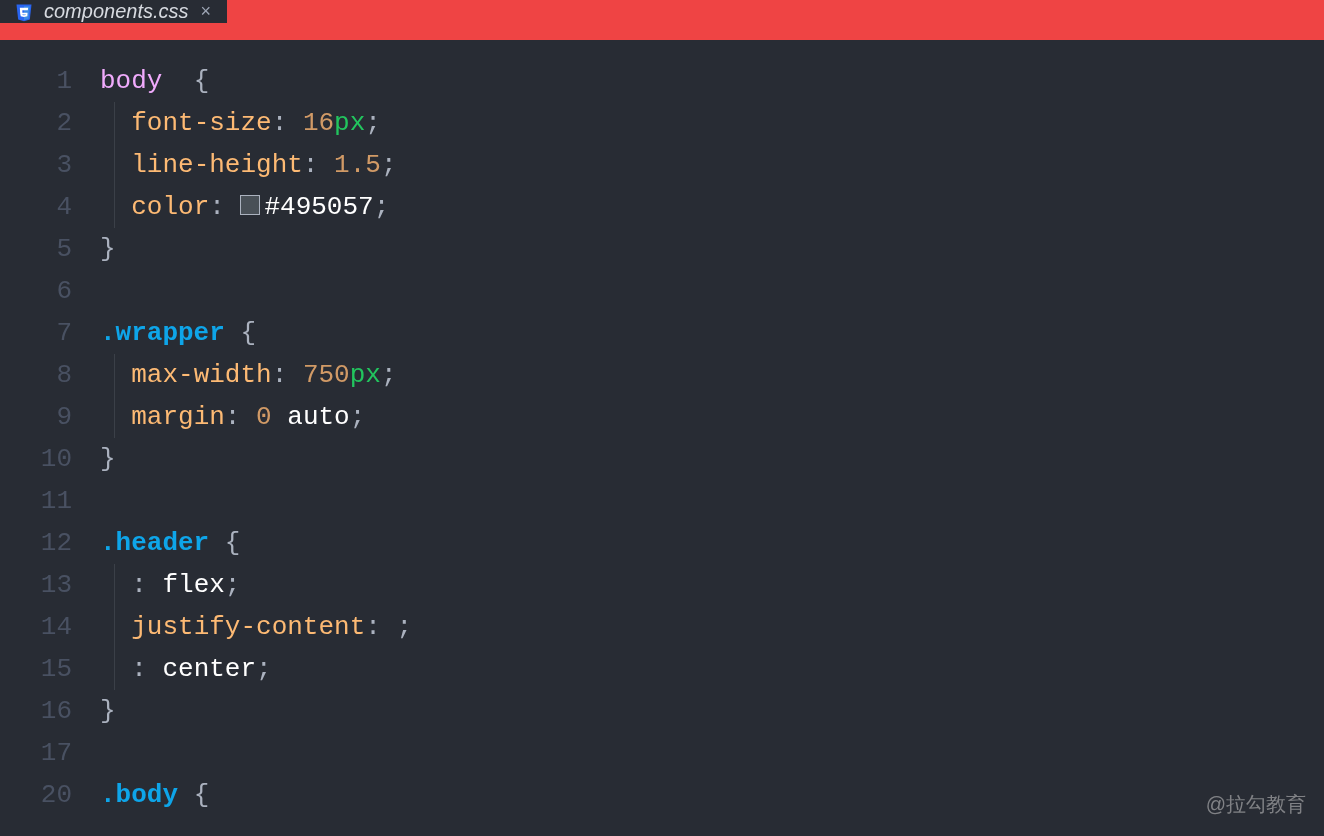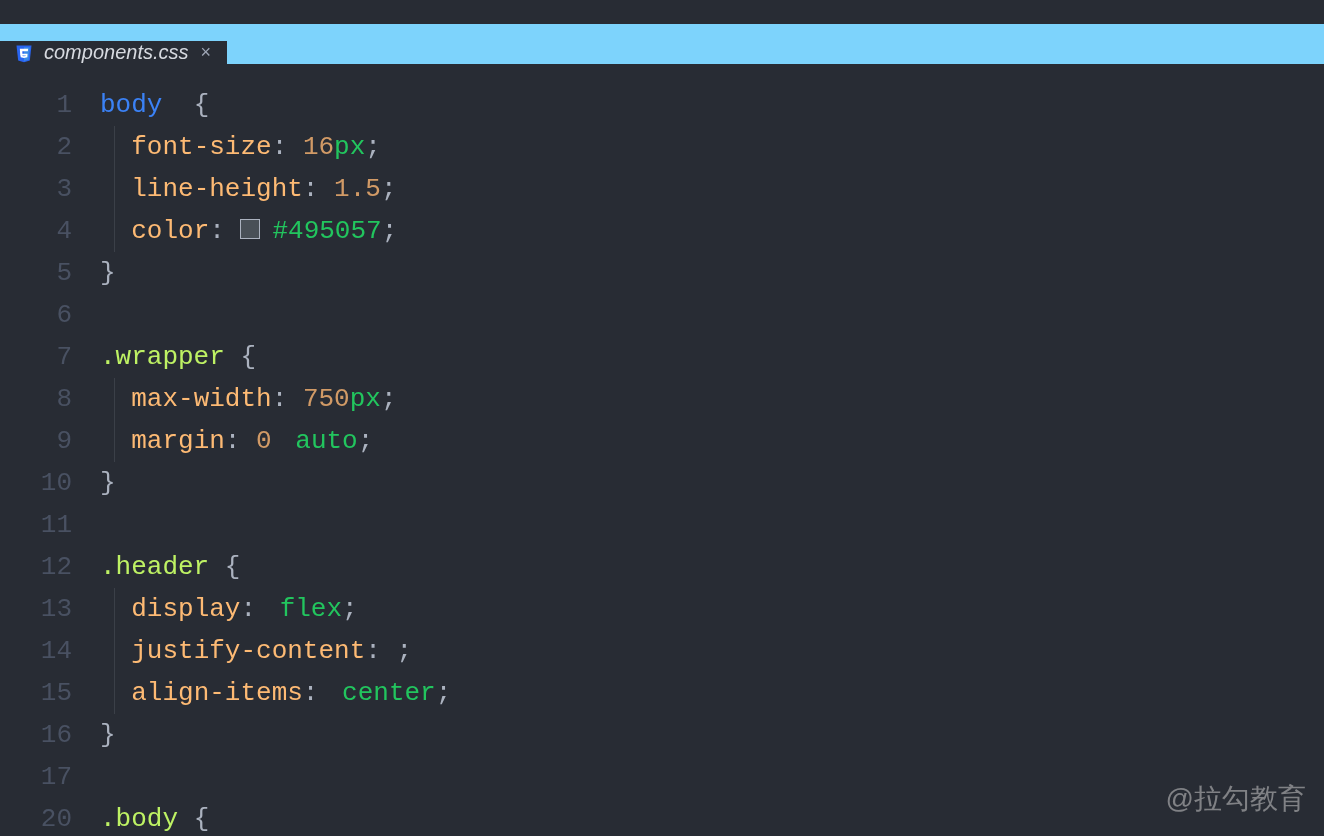--- a/index.html
+++ b/index.html
@@ -10,24 +10,23 @@
     body {
       background: #282c34;
       font-family: "SF Mono", Monaco, Menlo, Consolas, "Courier New", monospace;
       color: #abb2bf;
       overflow: hidden;
       width: 1324px;
       height: 836px;
     }
     .tab-bar {
       display: flex;
-      background: #7dd3fc;
+      background: #ef4444;
       height: 40px;
-      align-items: flex-end;
-      margin-top: 24px;
+      align-items: flex-start;
     }
     .tab {
       display: flex;
       align-items: center;
       padding: 0 14px;
       background: #282c34;
       color: #d7dae0;
       font-style: italic;
       font-size: 20px;
       gap: 10px;
@@ -78,45 +77,45 @@
       white-space: pre;
       display: flex;
       align-items: center;
     }
     .indent-guide {
       position: absolute;
       left: 14px;
       width: 1px;
       background: #3b4048;
     }
-    .tok-selector-tag { color: #3b82f6; }
-    .tok-selector-class { color: #bef264; }
+    .tok-selector-tag { color: #f0abfc; }
+    .tok-selector-class { color: #0ea5e9; font-weight: bold; }
     .tok-brace { color: #abb2bf; }
     .tok-property { color: #fdba74; }
     .tok-colon { color: #abb2bf; }
     .tok-number { color: #d19a66; }
     .tok-unit { color: #22c55e; }
-    .tok-value { color: #22c55e; margin-left: 8px; }
+    .tok-value { color: #ffffff; }
     .tok-semi { color: #abb2bf; }
     .color-swatch {
       display: inline-block;
       width: 20px;
       height: 20px;
       border: 1px solid #abb2bf;
       vertical-align: middle;
       margin-right: 4px;
       position: relative;
       top: -2px;
     }
     .watermark {
       position: absolute;
       right: 18px;
       bottom: 18px;
       color: rgba(200,200,200,0.55);
-      font-size: 28px;
+      font-size: 20px;
       font-family: -apple-system, sans-serif;
       font-style: normal;
     }
   </style>
 </head>
 <body>
 
 <div class="tab-bar">
   <div class="tab">
     <span class="css-icon">
@@ -158,23 +157,23 @@
       <div class="code-line"><span>  </span><span class="tok-property">line-height</span><span class="tok-colon">: </span><span class="tok-number">1.5</span><span class="tok-semi">;</span></div>
       <div class="code-line"><span>  </span><span class="tok-property">color</span><span class="tok-colon">: </span><span class="color-swatch" style="background: rgb(73, 80, 87);"></span><span class="tok-value">#495057</span><span class="tok-semi">;</span></div>
       <div class="code-line"><span></span><span class="tok-brace">}</span></div>
       <div class="code-line"><span></span></div>
       <div class="code-line"><span></span><span class="tok-selector-class">.wrapper</span><span> </span><span class="tok-brace">{</span></div>
       <div class="code-line"><span>  </span><span class="tok-property">max-width</span><span class="tok-colon">: </span><span class="tok-number">750</span><span class="tok-unit">px</span><span class="tok-semi">;</span></div>
       <div class="code-line"><span>  </span><span class="tok-property">margin</span><span class="tok-colon">: </span><span class="tok-number">0</span><span> </span><span class="tok-value">auto</span><span class="tok-semi">;</span></div>
       <div class="code-line"><span></span><span class="tok-brace">}</span></div>
       <div class="code-line"><span></span></div>
       <div class="code-line"><span></span><span class="tok-selector-class">.header</span><span> </span><span class="tok-brace">{</span></div>
-      <div class="code-line"><span>  </span><span class="tok-property">display</span><span class="tok-colon">: </span><span class="tok-value">flex</span><span class="tok-semi">;</span></div>
+      <div class="code-line"><span>  </span><span class="tok-colon">: </span><span class="tok-value">flex</span><span class="tok-semi">;</span></div>
       <div class="code-line"><span>  </span><span class="tok-property">justify-content</span><span class="tok-colon">: </span><span class="tok-semi">;</span></div>
-      <div class="code-line"><span>  </span><span class="tok-property">align-items</span><span class="tok-colon">: </span><span class="tok-value">center</span><span class="tok-semi">;</span></div>
+      <div class="code-line"><span>  </span><span class="tok-colon">: </span><span class="tok-value">center</span><span class="tok-semi">;</span></div>
       <div class="code-line"><span></span><span class="tok-brace">}</span></div>
       <div class="code-line"><span></span></div>
       <div class="code-line"><span></span><span class="tok-selector-class">.body</span><span> </span><span class="tok-brace">{</span></div>
       <div class="indent-guide" style="top: 42px; height: 126px;"></div>
       <div class="indent-guide" style="top: 294px; height: 84px;"></div>
       <div class="indent-guide" style="top: 504px; height: 126px;"></div>
     </div>
 </div>
 
 <div class="watermark">@拉勾教育</div>

